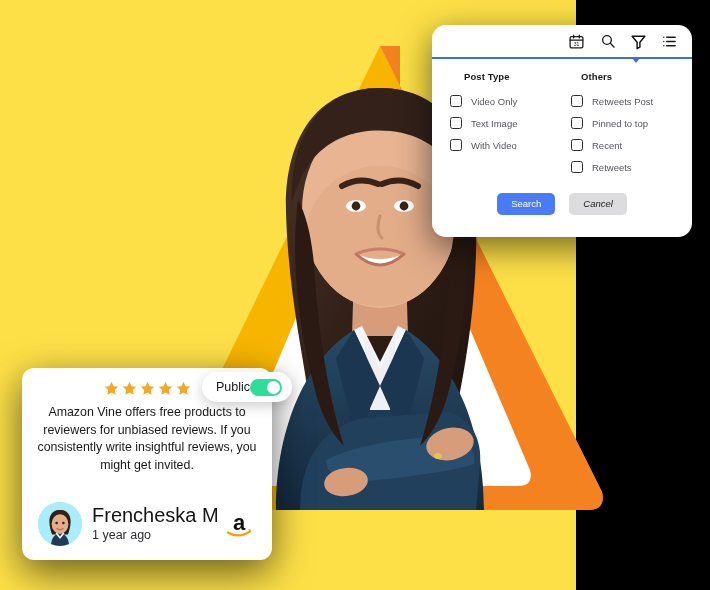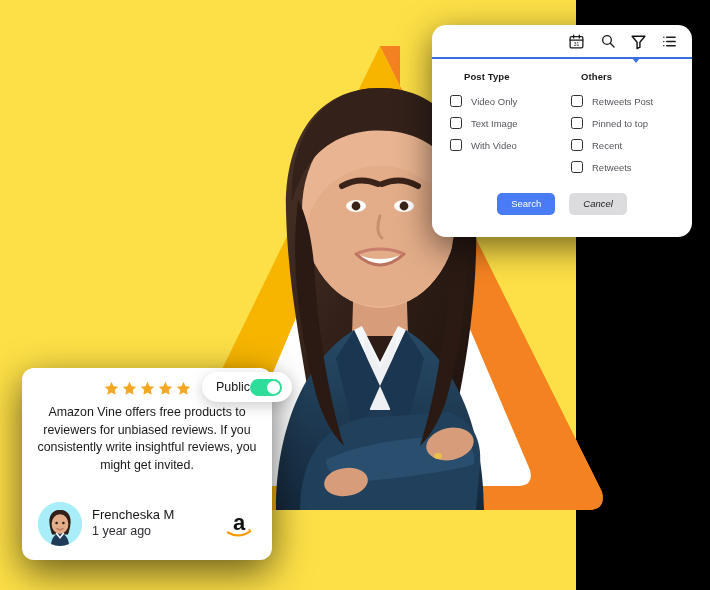--- a/index.html
+++ b/index.html
@@ -184,21 +184,21 @@
   .rc-avatar {
     width: 44px; height: 44px;
     border-radius: 50%;
     background: #a8edf7;
     flex: 0 0 auto;
     overflow: hidden;
     position: relative;
   }
   .rc-meta { flex: 1 1 auto; min-width: 0; }
   .rc-name {
-    font-size: 13px;
+    font-size: 20px;
     color: #151518;
     line-height: 1.15;
     white-space: nowrap;
   }
   .rc-time {
     font-size: 12.5px;
     color: #2c2c31;
     line-height: 1.25;
     margin-top: 1px;
   }

